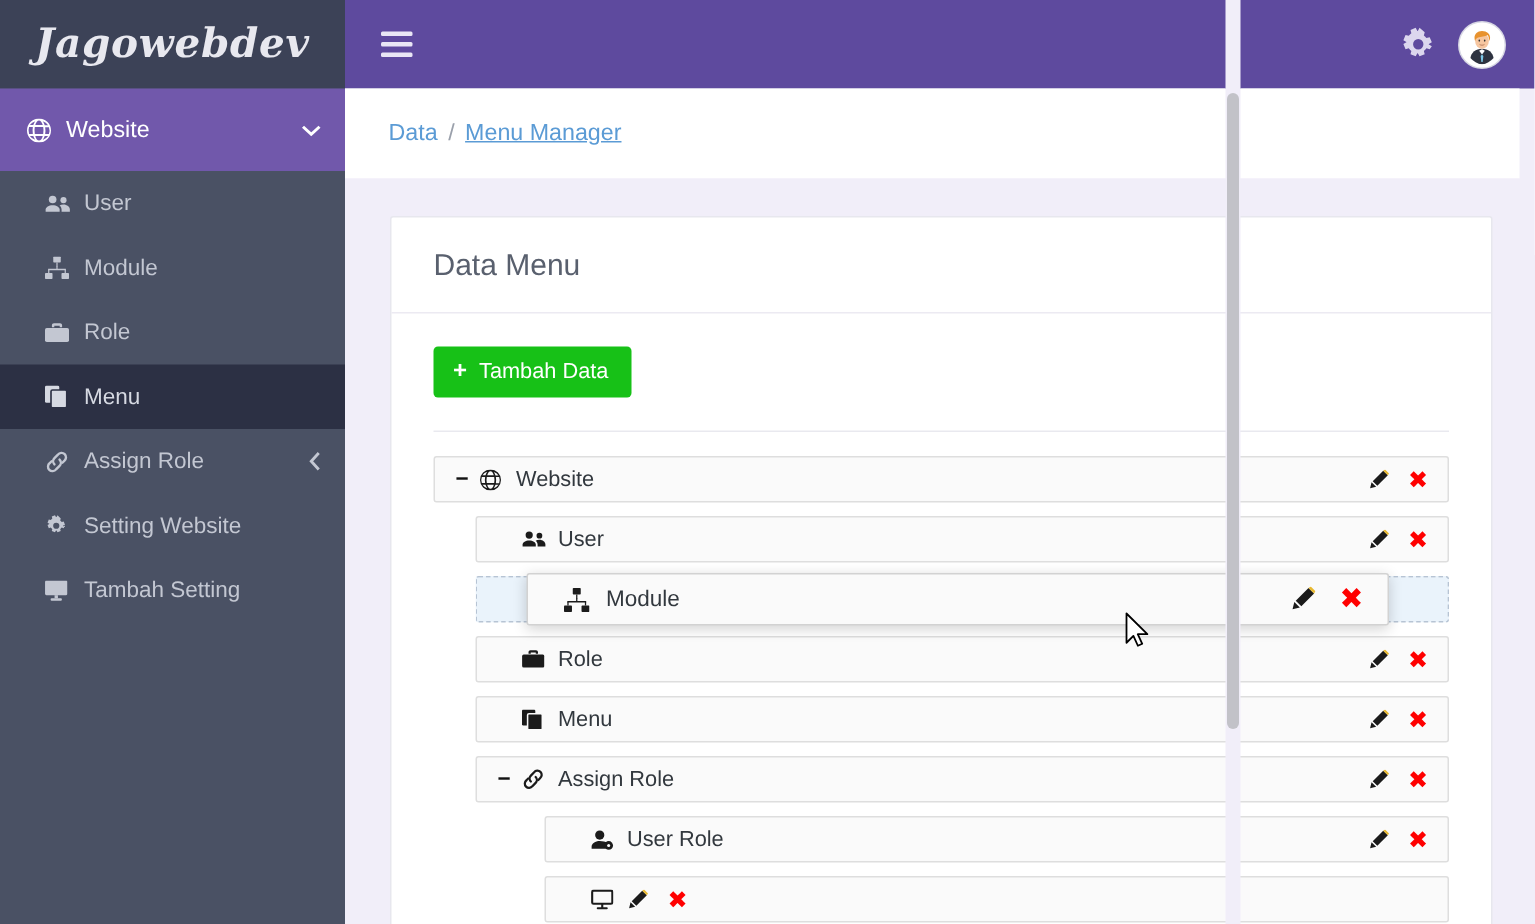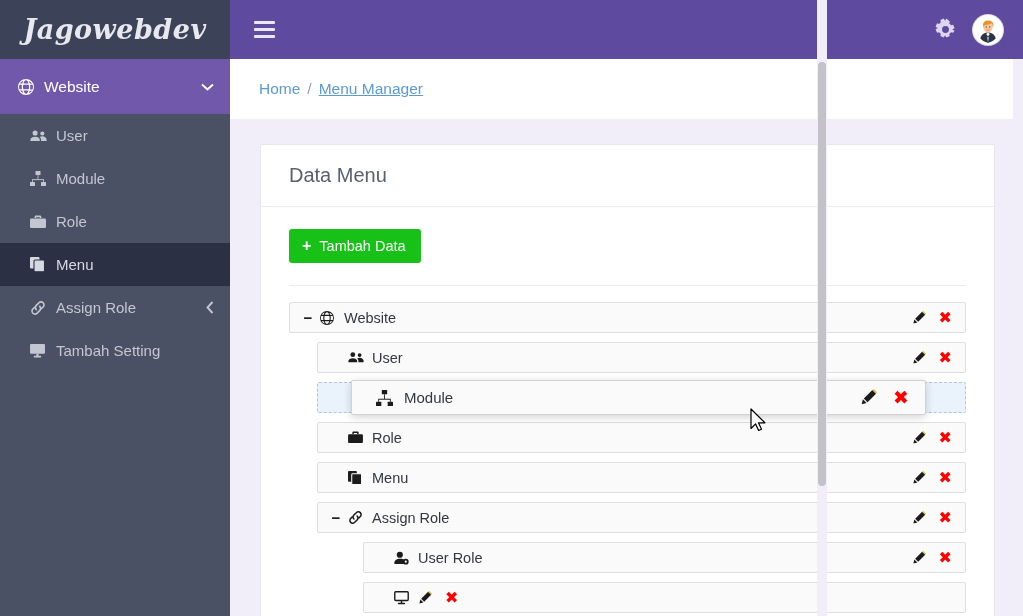--- a/index.html
+++ b/index.html
@@ -98,23 +98,22 @@
     background: #f1eef9;
     padding: 25px 30px 0 30px;
   }
   .card {
     background: #ffffff;
     border: 1px solid #e7e7ee;
     border-radius: 2px;
     width: 735px;
   }
   .card-header {
-    padding: 4px 28px 19px 28px;
+    padding: 21px 28px 19px 28px;
     border-bottom: 1px solid #eceaf2;
-    margin-top: 15px;
   }
   .card-title { font-size: 20px; color: #59606e; font-weight: normal; }
   .card-body { padding: 22px 28px 20px 28px; }
   .btn-add {
     display: inline-flex; align-items: center; gap: 8px;
     background: #17c117;
     color: #ffffff;
     border: none; border-radius: 3px;
     padding: 9px 15px 9px 13px;
     font-size: 14.5px;
@@ -284,20 +283,28 @@
         </svg>
       </span>
       <span class="lbl">Assign Role</span>
       <span class="chev-left">
         <svg width="8" height="13" viewBox="0 0 8 13" fill="none" stroke="#c3c7d2" stroke-width="1.9">
             <path d="M6.5 1L1.5 6.5l5 5.5"></path>
           </svg>
       </span>
     </div>
 
+    <div class="nav-item">
+      <span class="ico">
+        <svg width="15" height="15" viewBox="0 0 16 16" fill="#c3c7d2">
+          <path d="M8 10.2a2.2 2.2 0 110-4.4 2.2 2.2 0 010 4.4zm6.2-1.4l-1.3-.7a5 5 0 000-.2l1.3-.7-.9-2.3-1.4.4a5.6 5.6 0 00-1.1-1.1l.4-1.4L8.9.5 8.2 1.8h-.4L7.1.5 4.8 1.4l.4 1.4A5.6 5.6 0 004.1 3.9l-1.4-.4L1.8 5.8l1.3.7v.2l-1.3.7.9 2.3 1.4-.4a5.6 5.6 0 001.1 1.1l-.4 1.4 2.3.9.7-1.3h.4l.7 1.3 2.3-.9-.4-1.4a5.6 5.6 0 001.1-1.1l1.4.4.9-2.3z"></path>
+        </svg>
+      </span>
+      <span class="lbl">Setting Website</span>
+    </div>
 
     <div class="nav-item">
       <span class="ico">
         <svg width="15" height="14" viewBox="0 0 16 15" fill="#c3c7d2">
           <rect x="0" y="0" width="16" height="10.5" rx="1"></rect>
           <rect x="6.8" y="10.5" width="2.4" height="2.3"></rect>
           <rect x="4" y="12.6" width="8" height="1.8" rx="0.7"></rect>
         </svg>
       </span>
       <span class="lbl">Tambah Setting</span>
@@ -325,21 +332,21 @@
         <ellipse cx="13" cy="10.2" rx="4.6" ry="5.3" fill="#f6c6a0"></ellipse>
         <path d="M13 3.6c-3.1 0-5 2-5 4.6 0 .9.2 1.6.4 2.1.3-1.3 1.1-2 2-2.3 1.9-.5 4.6-.6 6.3-1.6.7.8 1 2.3 1.2 3.9.3-.6.5-1.4.5-2.2 0-2.5-2-4.5-5.4-4.5z" fill="#e8922e"></path>
         <ellipse cx="11.2" cy="10" rx="0.55" ry="0.75" fill="#333"></ellipse>
         <ellipse cx="14.8" cy="10" rx="0.55" ry="0.75" fill="#333"></ellipse>
         <path d="M11.6 12.8c.8.5 2 .5 2.8 0" stroke="#b5785a" stroke-width="0.6" fill="none" stroke-linecap="round"></path>
       </svg>
     </div>
   </div>
 
   <div class="breadcrumb-bar">
-    <a href="#">Home</a>
+    <a href="#">Data</a>
     <span class="sep">/</span>
     <span class="current">Menu Manager</span>
   </div>
 
   <div class="content">
     <div class="card">
       <div class="card-header">
         <div class="card-title">Data Menu</div>
       </div>
       <div class="card-body">

